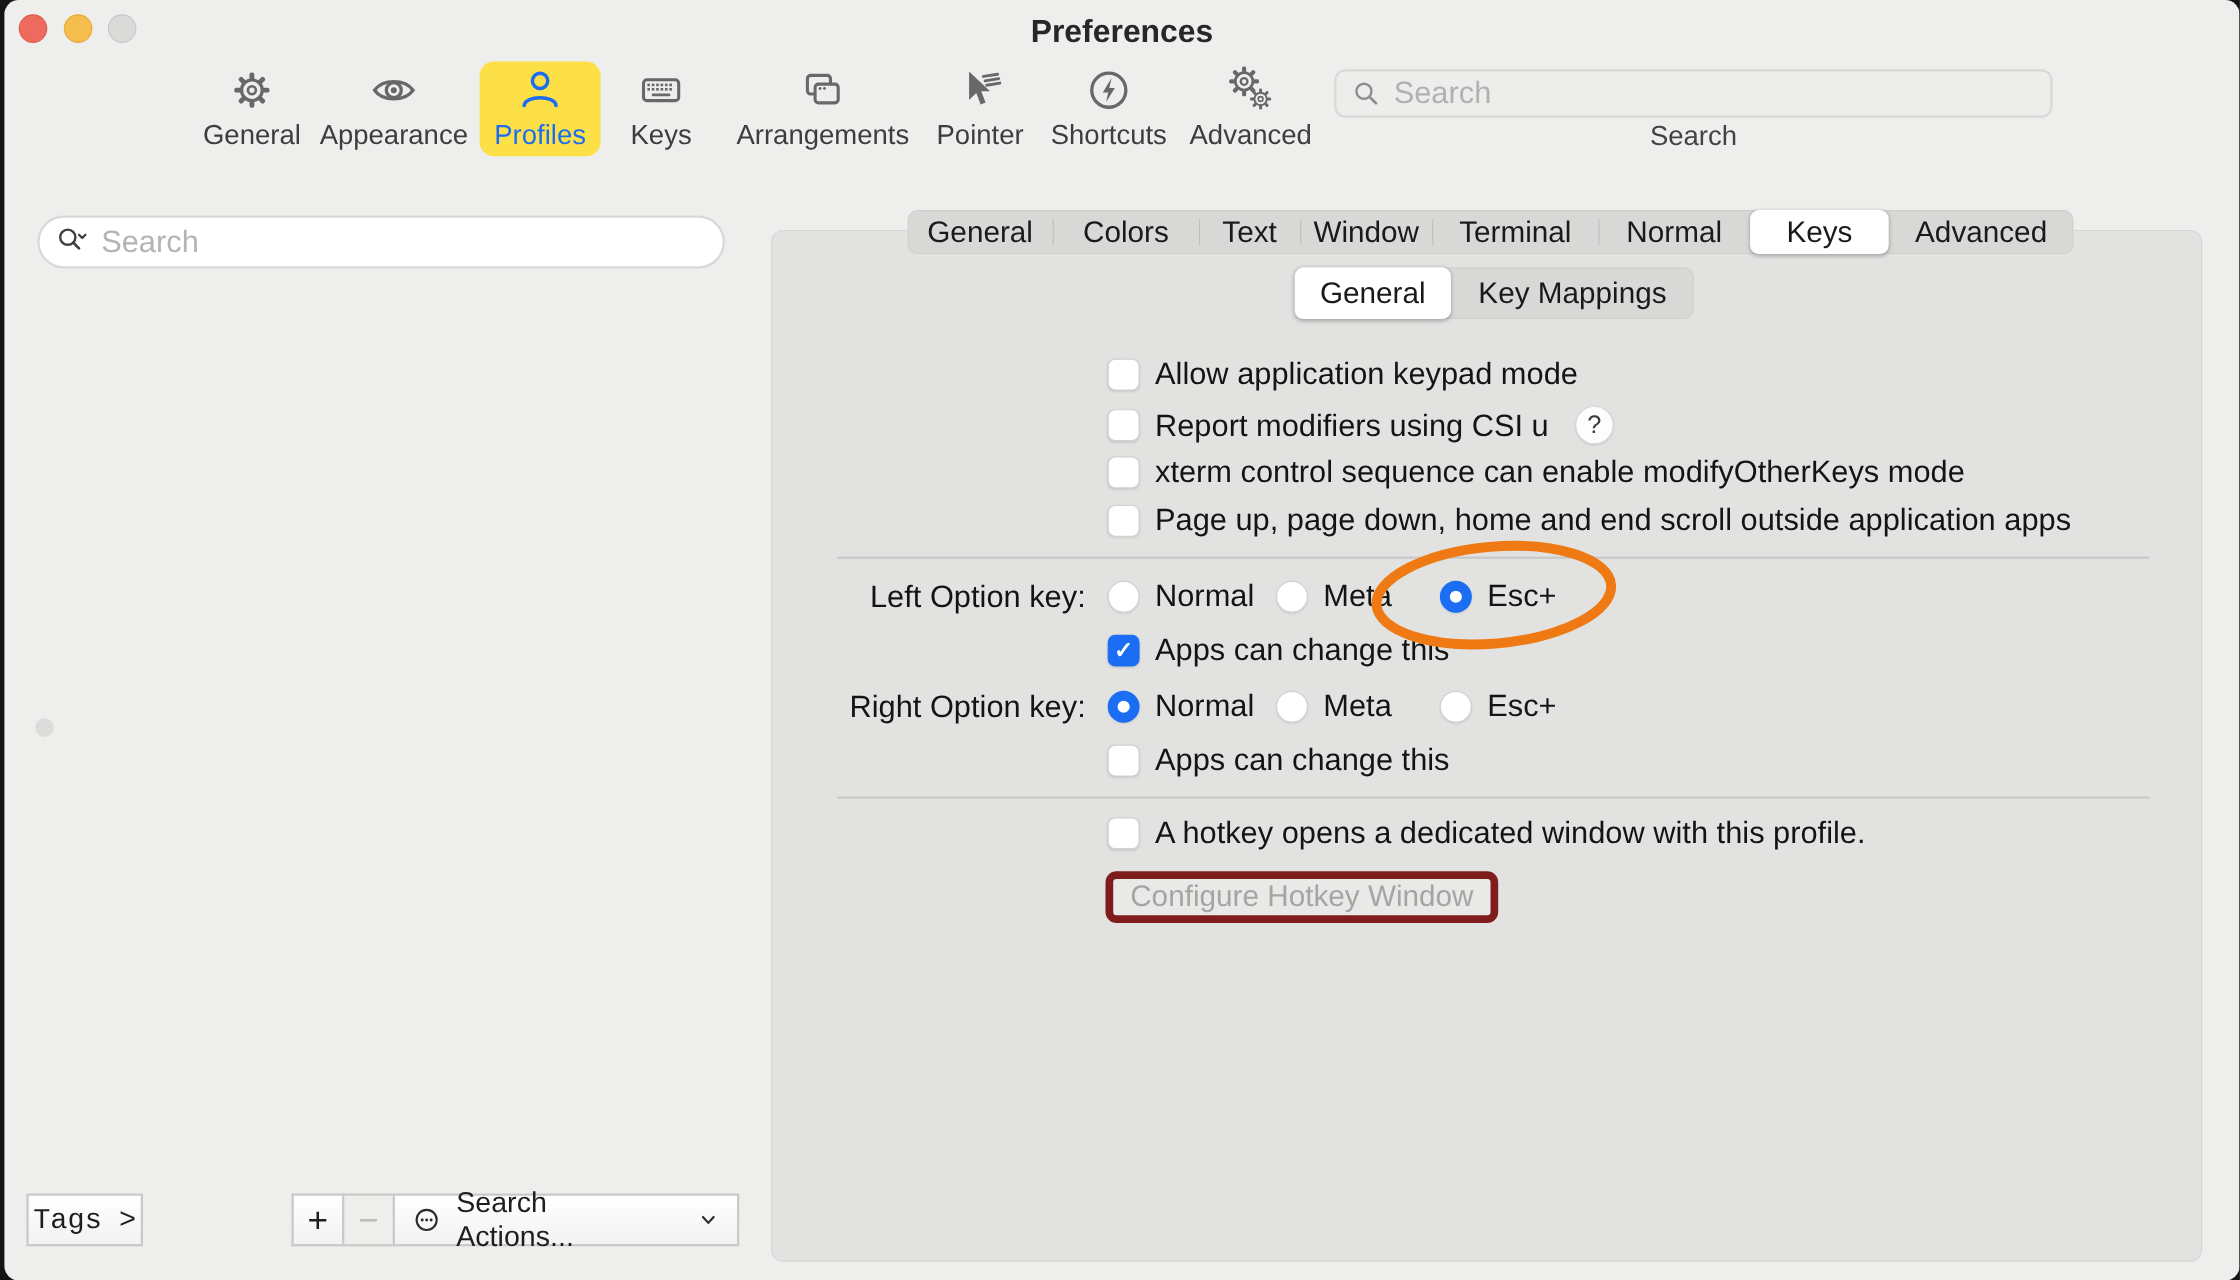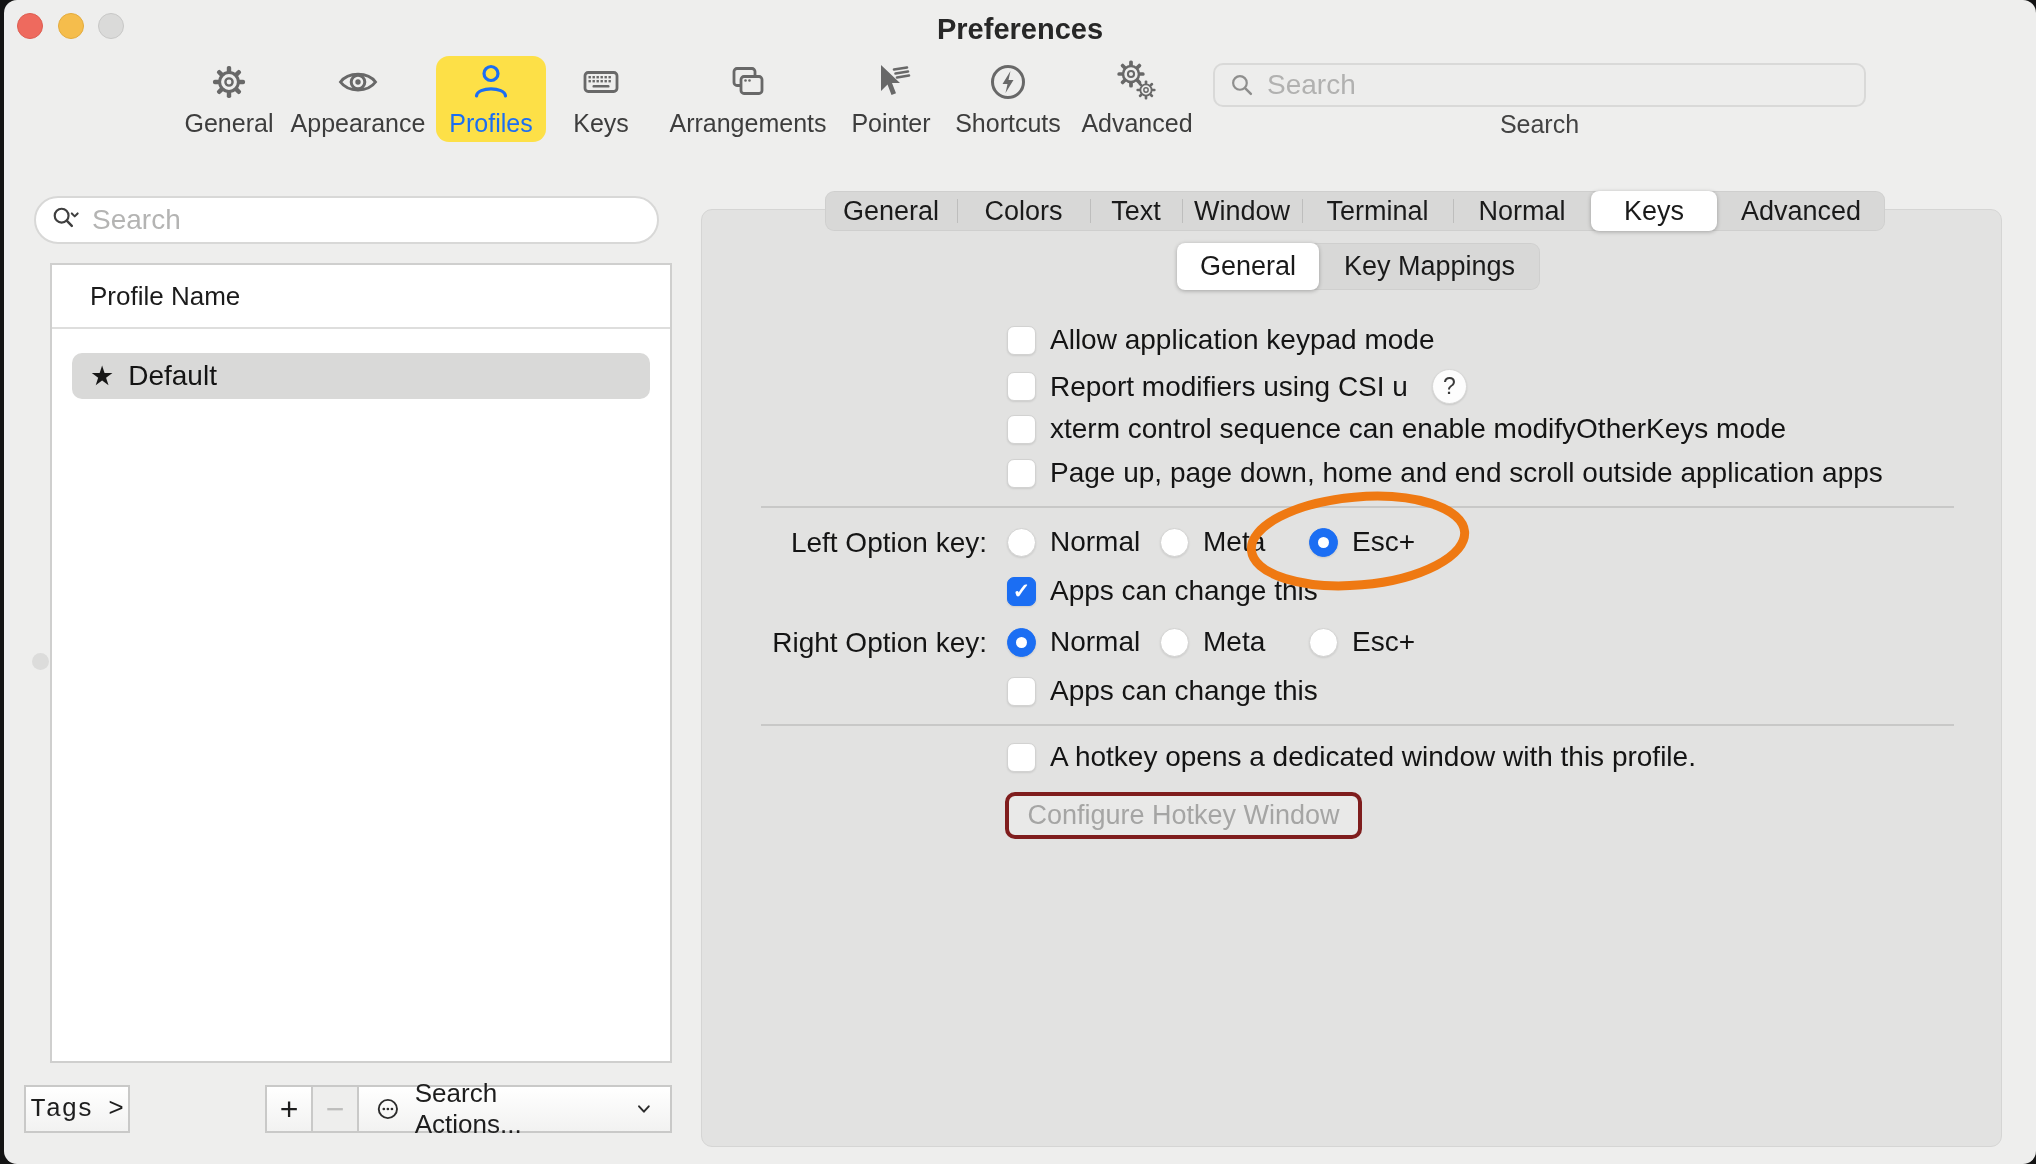--- a/index.html
+++ b/index.html
@@ -72,21 +72,21 @@
   .radio{width:29px;height:29px;box-sizing:border-box;border-radius:50%;background:#ffffff;
          border:1px solid #d2d2d1;box-shadow:0 1px 2px rgba(0,0,0,0.10);flex:none;
          display:flex;align-items:center;justify-content:center;}
   .radio.checked{background:#1b6ef3;border-color:#1b6ef3;}
   .radio .dot{width:11px;height:11px;border-radius:50%;background:#ffffff;}
   .help{width:35px;height:35px;border-radius:50%;background:#fdfdfd;border:1px solid #d8d8d7;
         box-shadow:0 1px 2px rgba(0,0,0,0.12);display:flex;align-items:center;justify-content:center;
         font-size:23px;color:#3a3a3a;margin-left:10px;box-sizing:border-box;}
   .opt-label{position:absolute;text-align:right;font-size:28px;color:#141414;white-space:nowrap;}
   .ghost-btn{position:absolute;left:1001px;top:792px;width:357px;height:47px;box-sizing:border-box;
-             background:#e9e9e8;border:4px solid #7f1d1d;border-radius:10px;display:flex;align-items:center;
+             background:#e9e9e8;border:7px solid #7f1d1d;border-radius:10px;display:flex;align-items:center;
              justify-content:center;font-size:27px;color:#a5a5a4;}
   .annotation{position:absolute;left:1228px;top:478px;pointer-events:none;}
 </style>
 </head>
 <body>
 
 <svg width="0" height="0" style="position:absolute">
   <defs>
     <g id="sym-gear">
       <rect x="19.8" y="6" width="4.4" height="7" rx="1.8" fill="#686868"></rect>
@@ -219,27 +219,20 @@
 
   <div class="sb-search">
     <svg class="icn" width="32" height="32" viewBox="0 0 44 44">
       <circle cx="16" cy="16" r="9.5" fill="none" stroke="#3f3f3f" stroke-width="3"></circle>
       <line x1="23" y1="23" x2="30" y2="30" stroke="#3f3f3f" stroke-width="3.4" stroke-linecap="round"></line>
       <path d="M30 13 L34 17 L38 13" fill="none" stroke="#3f3f3f" stroke-width="2.8" stroke-linecap="round" stroke-linejoin="round"></path>
     </svg>
     <span class="ph">Search</span>
   </div>
 
-  <div class="sb-list">
-    <div class="hdr">Profile Name</div>
-    <div class="sb-row">
-      <span class="star">★</span>
-      <span class="name">Default</span>
-    </div>
-  </div>
 
   <div class="side-dot"></div>
 
   <div class="btn tags-btn">Tags &gt;</div>
   <div class="grp">
     <div class="btn plus">+</div>
     <div class="btn minus">−</div>
     <div class="btn other">
       <svg class="icn" width="30" height="30" viewBox="0 0 44 44">
         <circle cx="22" cy="22" r="13.5" fill="none" stroke="#2c2c2c" stroke-width="2.8"></circle>

